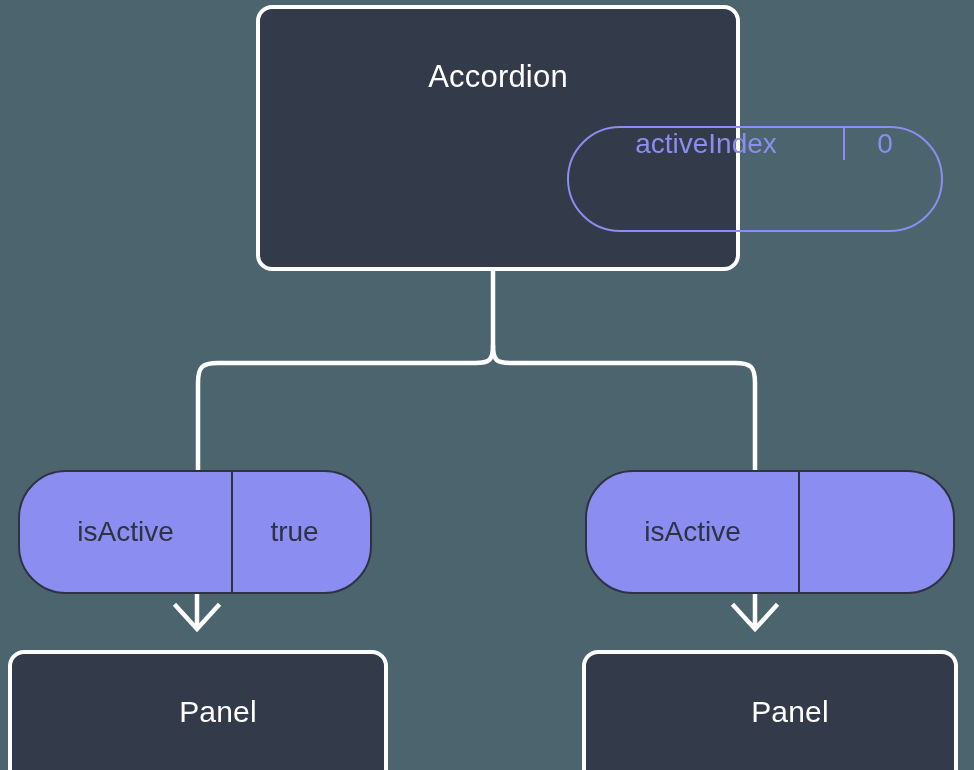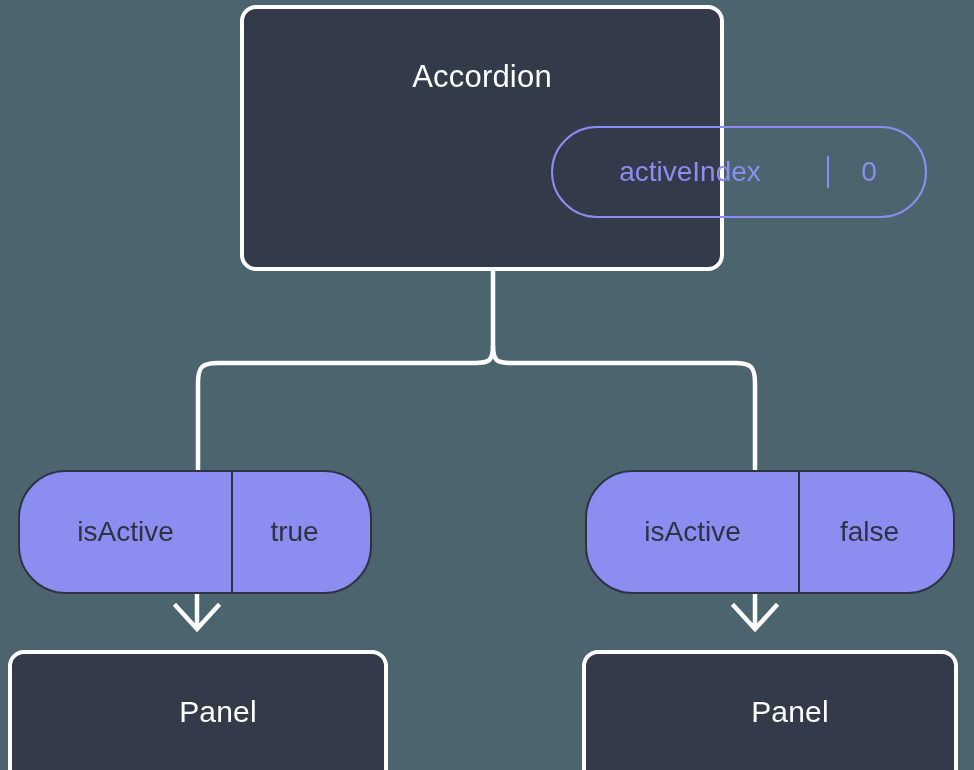--- a/index.html
+++ b/index.html
@@ -34,21 +34,21 @@
 
   
   .node {
     position: absolute;
     box-sizing: border-box;
     background: #333a49;
     border: 4px solid #ffffff;
     border-radius: 16px;
   }
   .node-accordion {
-    left: 240px;
+    left: 256px;
     top: 5px;
     width: 484px;
     height: 266px;
   }
   .node-panel-left {
     left: 8px;
     top: 650px;
     width: 380px;
     height: 140px;
   }
@@ -73,26 +73,26 @@
   .node-accordion .node-title { top: 50px; }
   .node-panel-left .node-title,
   .node-panel-right .node-title { top: 41px; font-size: 30px; padding-left: 40px; }
 
   
   .pill-outline {
     position: absolute;
     left: 307px;
     top: 117px;
     width: 376px;
-    height: 92px;
+    height: 106px;
     box-sizing: border-box;
     border: 2px solid #8b8df0;
     border-radius: 53px;
     display: flex;
-    align-items: center;
+    align-items: flex-start;
     overflow: hidden;
   }
   .pill-outline .pill-key {
     flex: 0 0 276px;
     display: flex;
     align-items: center;
     justify-content: center;
     color: #8b8df0;
     font-size: 28px;
     border-right: 2px solid #8b8df0;
@@ -190,21 +190,20 @@
     </div>
   </div>
 
   <div class="pill-filled pill-isactive-true">
     <div class="pill-key">isActive</div>
     <div class="pill-val">true</div>
   </div>
 
   <div class="pill-filled pill-isactive-false">
     <div class="pill-key">isActive</div>
-    <div class="pill-val">false</div>
   </div>
 
   <div class="node node-panel-left">
     <div class="node-title">Panel</div>
   </div>
 
   <div class="node node-panel-right">
     <div class="node-title">Panel</div>
   </div>
 

